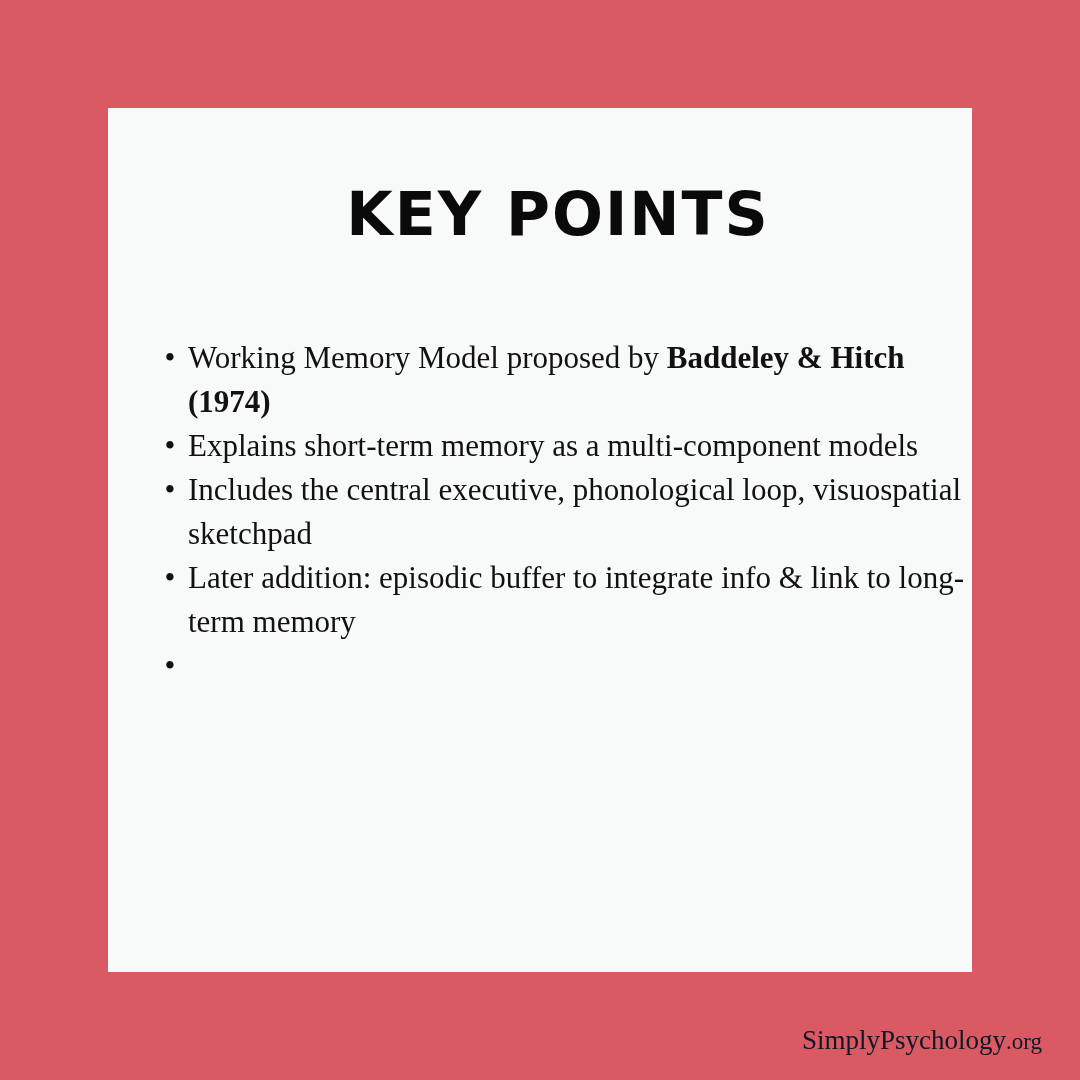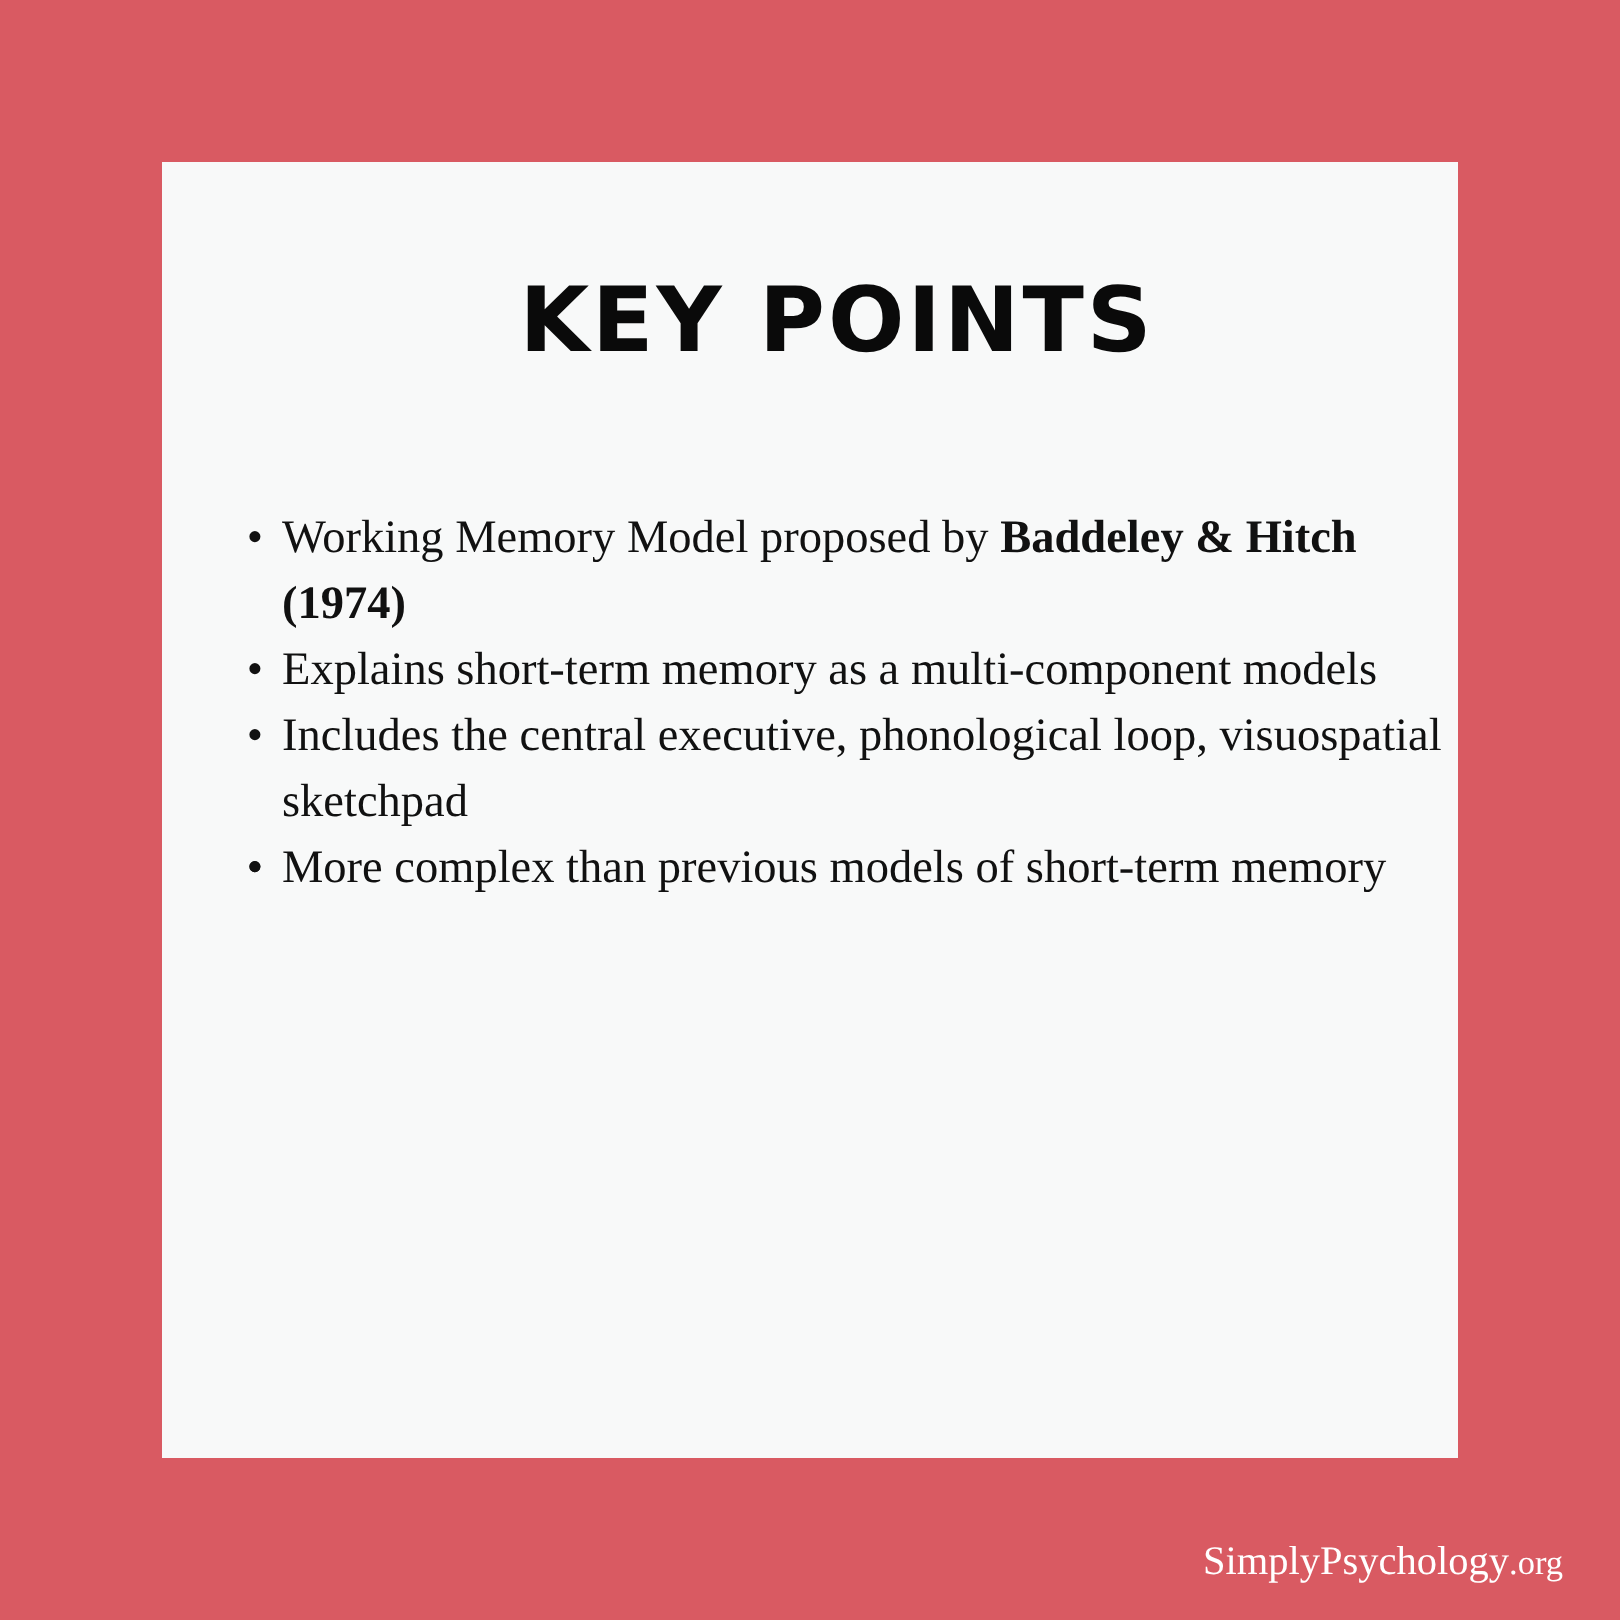--- a/index.html
+++ b/index.html
@@ -63,21 +63,21 @@
     }
     .points li b {
       font-weight: 700;
     }
     .brand {
       position: absolute;
       right: 38px;
       top: 1022px;
       font-family: "Liberation Serif", serif;
       font-size: 27px;
-      color: #ffffff;
+      color: #0f172a;
       line-height: 36px;
     }
     .brand .tld {
       font-size: 23px;
     }
   </style>
 </head>
 <body>
 
 <div class="card">
@@ -91,23 +91,23 @@
     <li>
       <span class="bullet">•</span>
       <span>Explains short-term memory as a multi-component models</span>
     </li>
     <li>
       <span class="bullet">•</span>
       <span>Includes the central executive, phonological loop, visuospatial sketchpad</span>
     </li>
     <li>
       <span class="bullet">•</span>
+      <span>Later addition: episodic buffer to integrate info &amp; link to long-term memory</span>
     </li>
     <li>
       <span class="bullet">•</span>
-      <span>More complex than previous models of short-term memory</span>
     </li>
   </ul>
 </div>
 
 <div class="brand">
   <span>SimplyPsychology</span><span class="tld">.org</span>
 </div>
 
 </body></html>

